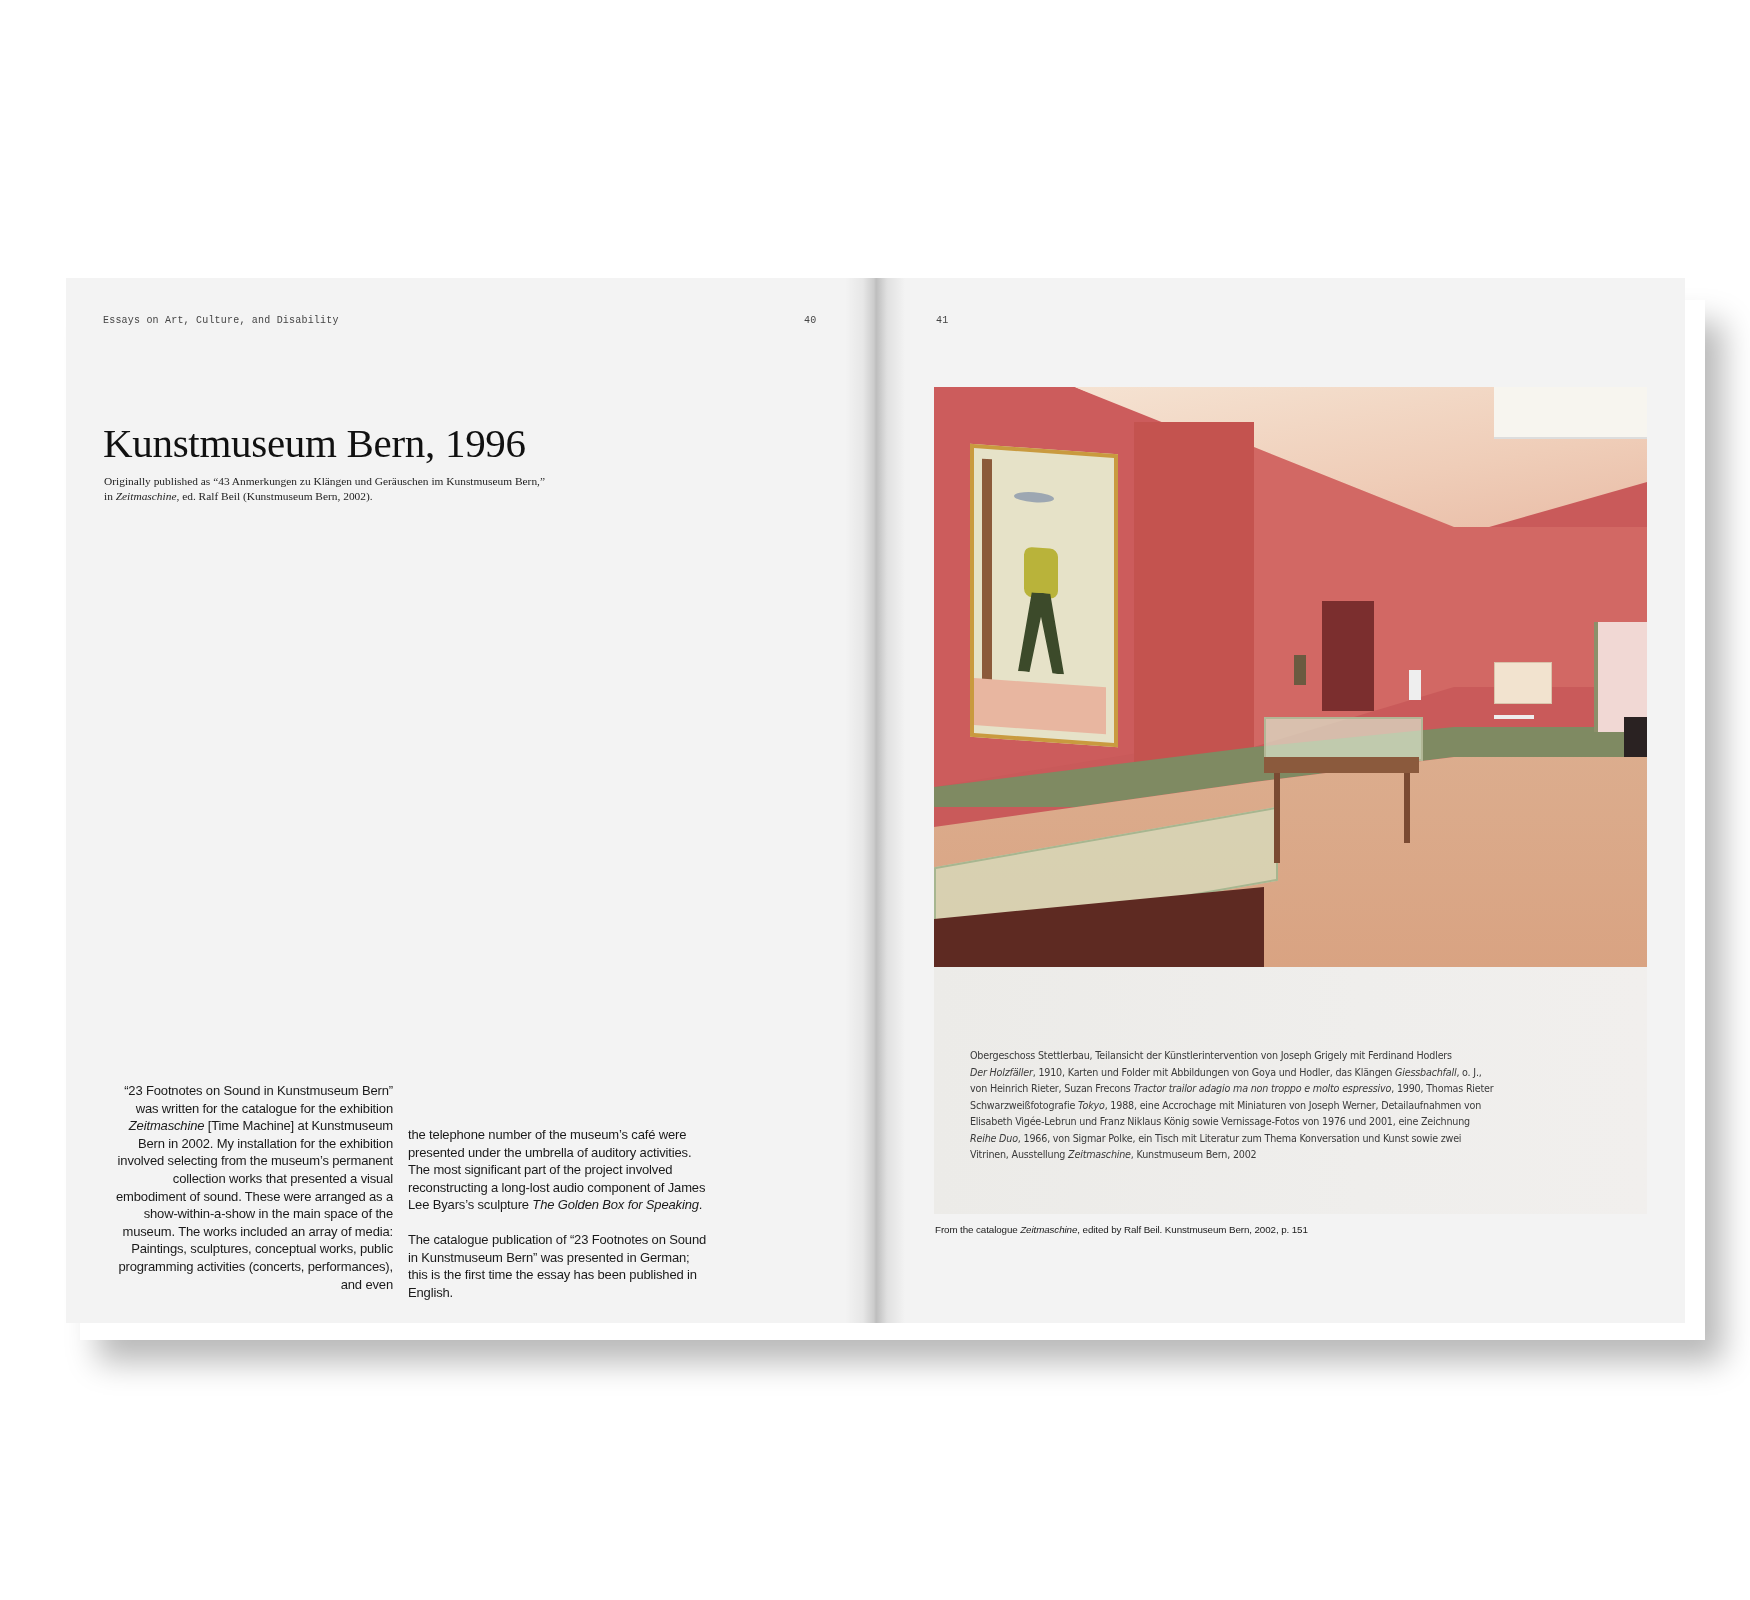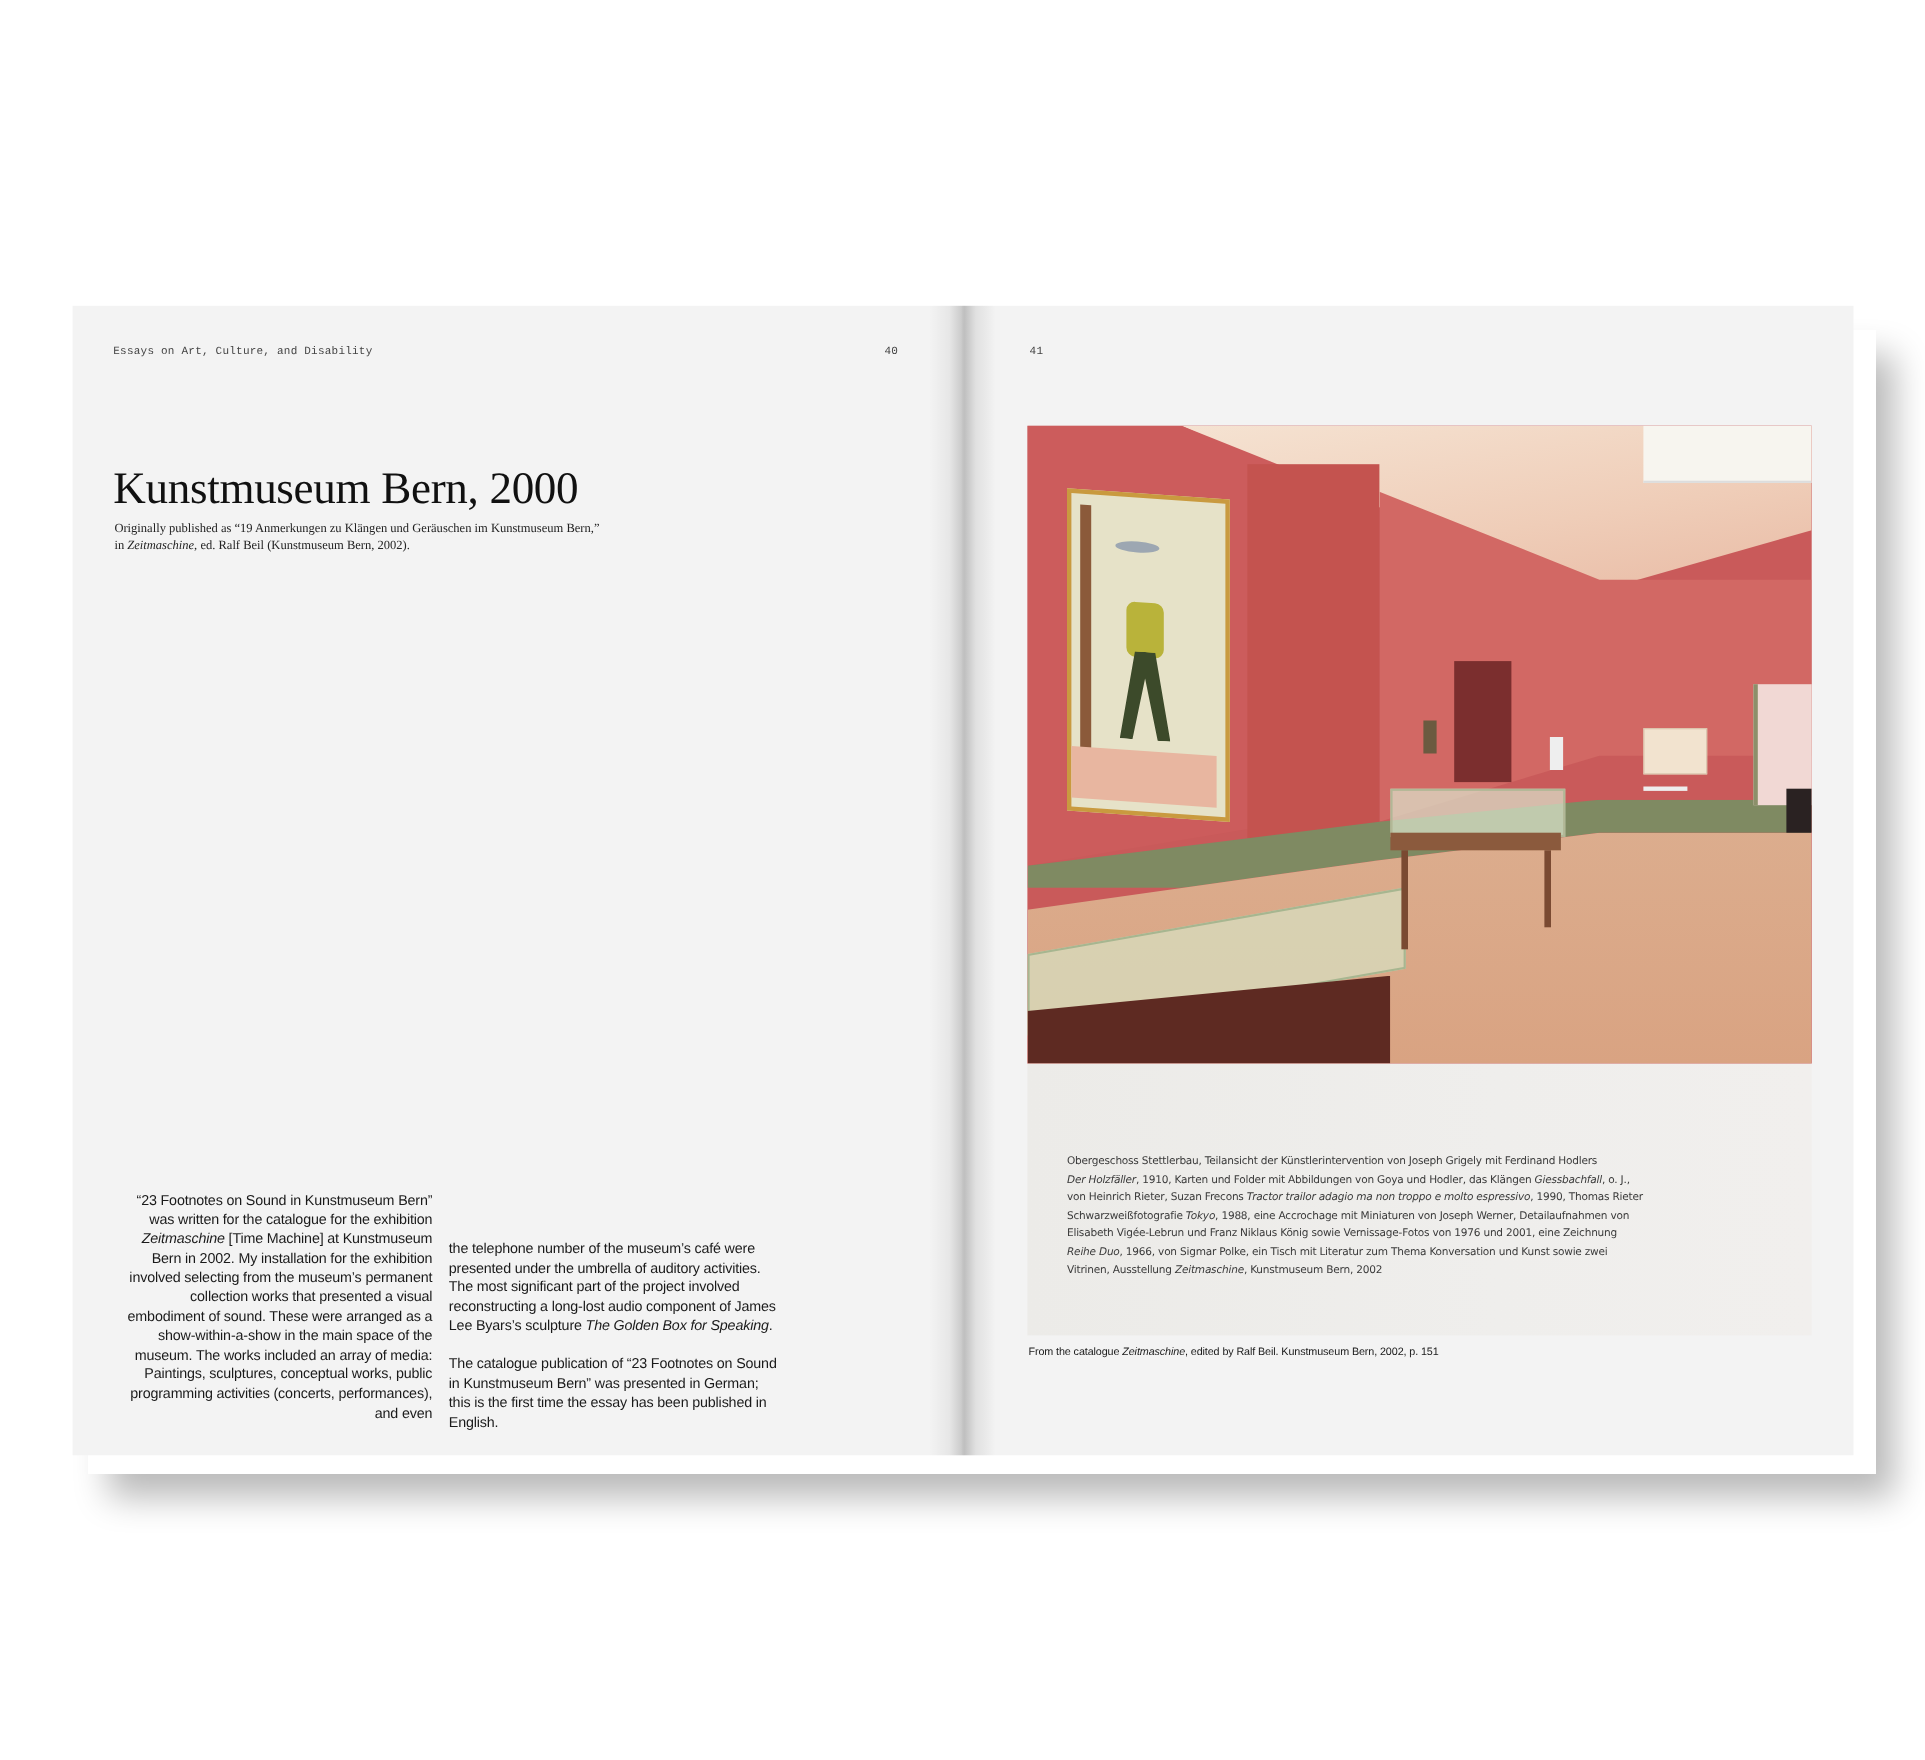--- a/index.html
+++ b/index.html
@@ -69,25 +69,25 @@
 
 <div class="page page-right"></div>
 <div class="gutter"></div>
 
 <div class="running-head" style="left:103px;">Essays on Art, Culture, and Disability</div>
 <div class="running-head" style="left:804px;">40</div>
 <div class="running-head" style="left:936px;">41</div>
 
 <h1 class="title">
   <br>
-  <span>Kunstmuseum Bern, 2000</span>
+  <span>Kunstmuseum Bern, 1996</span>
 </h1>
 
 <div class="subtitle">
-  <span>Originally published as “19 Anmerkungen zu Klängen und Geräuschen im Kunstmuseum Bern,”</span><br>
+  <span>Originally published as “43 Anmerkungen zu Klängen und Geräuschen im Kunstmuseum Bern,”</span><br>
   <span>in </span><em>Zeitmaschine</em><span>, ed. Ralf Beil (Kunstmuseum Bern, 2002).</span>
 </div>
 
 <div class="col col-1">
   <p><span>“23 Footnotes on Sound in Kunstmuseum Bern” was written for the catalogue for the exhibition </span><em>Zeitmaschine</em><span> [Time Machine] at Kunstmuseum Bern in 2002. My installation for the exhibition involved selecting from the museum’s permanent collection works that presented a visual embodiment of sound. These were arranged as a show-within-a-show in the main space of the museum. The works included an array of media: Paintings, sculptures, conceptual works, public programming activities (concerts, performances), and even</span></p>
 </div>
 
 <div class="col col-2">
   <p><span>the telephone number of the museum’s café were presented under the umbrella of auditory activities. The most significant part of the project involved reconstructing a long-lost audio component of James Lee Byars’s sculpture </span><em>The Golden Box for Speaking</em><span>.</span></p>
   <p>The catalogue publication of “23 Footnotes on Sound in Kunstmuseum Bern” was presented in German; this is the first time the essay has been published in English.</p>

